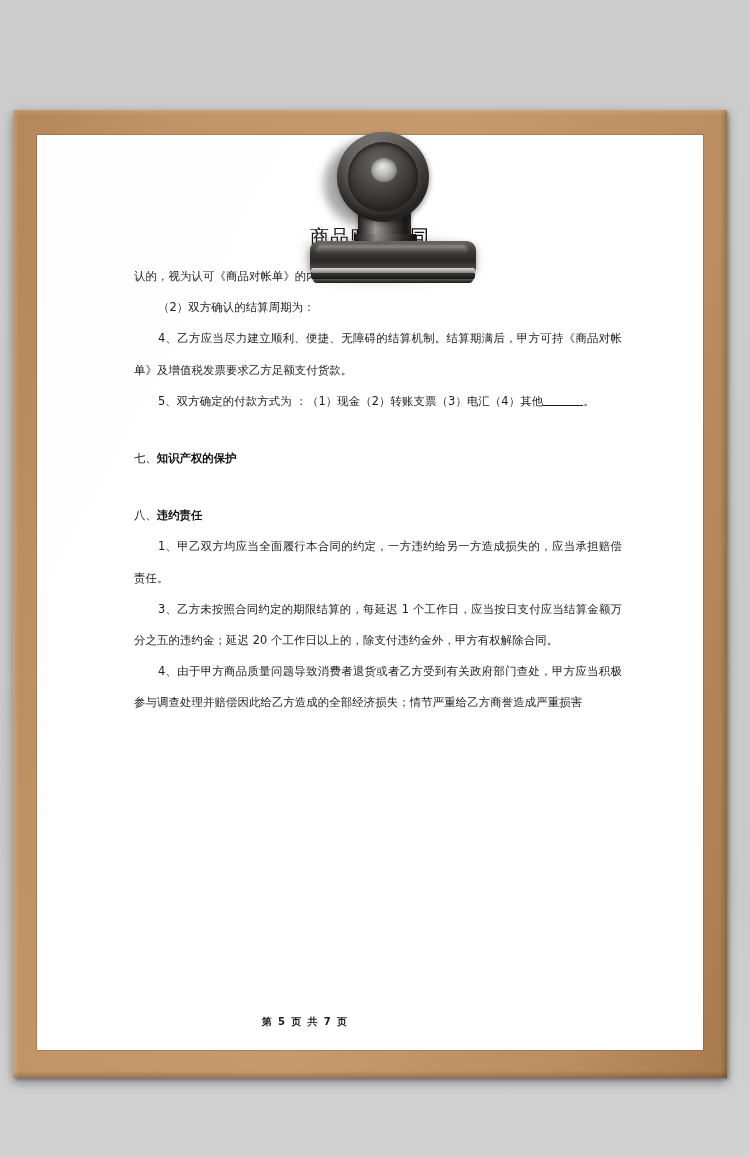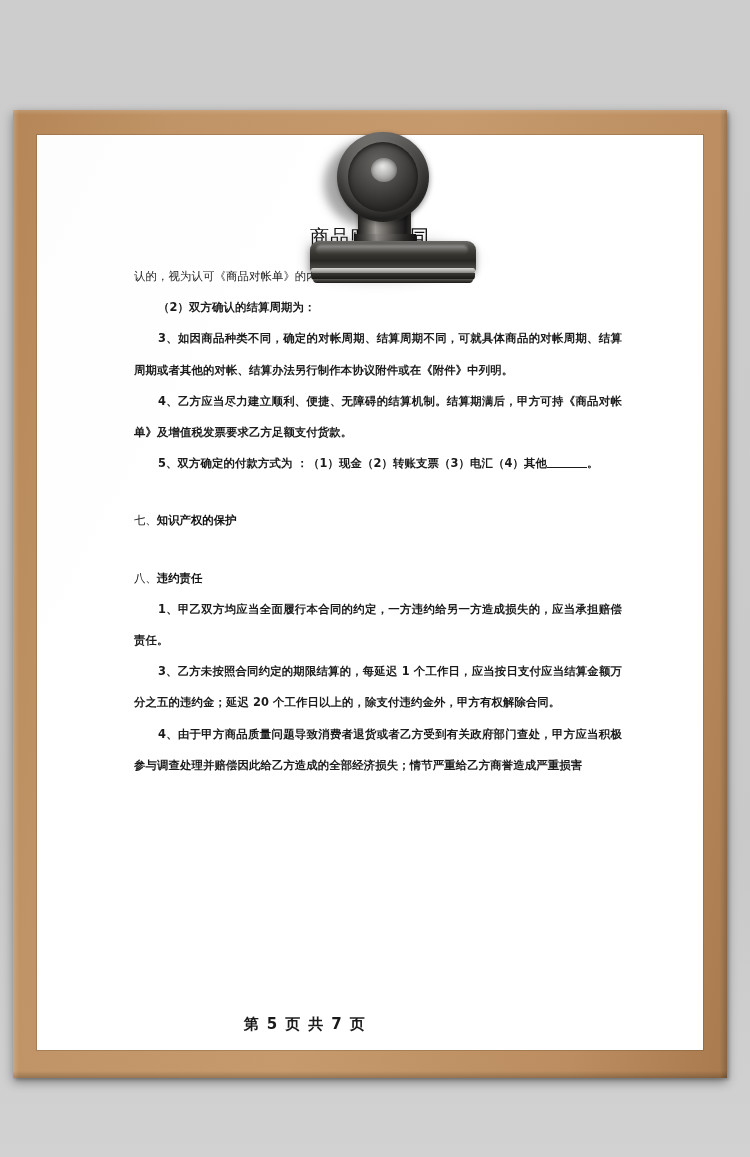--- a/index.html
+++ b/index.html
@@ -214,21 +214,20 @@
     font-size: 11.4px;
     line-height: 31.2px;
     color: #1b1b1b;
     text-align: justify;
     text-justify: inter-ideograph;
     margin: 0;
     letter-spacing: 0.1px;
   }
   .p.indent {
     text-indent: 24px;
-    font-weight: bold;
   }
   .p.hang {
     text-indent: 0;
   }
   .heading {
     font-size: 11.4px;
     line-height: 31.2px;
     color: #111111;
     margin: 0;
   }
@@ -245,21 +244,21 @@
     border-bottom: 1px solid #1b1b1b;
     width: 40px;
     vertical-align: -1px;
   }
   #footer {
     position: absolute;
     left: 0;
     top: 880px;
     width: 536px;
     text-align: center;
-    font-size: 15px;
+    font-size: 10px;
     font-weight: bold;
     color: #1a1a1a;
     letter-spacing: 1.4px;
   }
 </style>
 </head>
 <body>
 
 <div id="scene">
 
@@ -273,21 +272,20 @@
 
         <div id="doc-title">商品购销合同</div>
 
         <div id="body-text">
 
           <p class="p hang">认的，视为认可《商品对帐单》的内容。</p>
 
           <p class="p indent">（2）双方确认的结算周期为：</p>
 
 
-          <p class="p indent">3、如因商品种类不同，确定的对帐周期、结算周期不同，可就具体商品的对帐周期、结算周期或者其他的对帐、结算办法另行制作本协议附件或在《附件》中列明。</p>
 
           <p class="p indent">4、乙方应当尽力建立顺利、便捷、无障碍的结算机制。结算期满后，甲方可持《商品对帐单》及增值税发票要求乙方足额支付货款。</p>
 
           <p class="p indent"><span>5、双方确定的付款方式为 ：（1）现金（2）转账支票（3）电汇（4）其他</span><span class="blank-line"></span><span>。</span></p>
 
           <div class="spacer-md"></div>
 
           <p class="heading"><span class="num">七、</span><span class="ttl">知识产权的保护</span></p>
 
 

